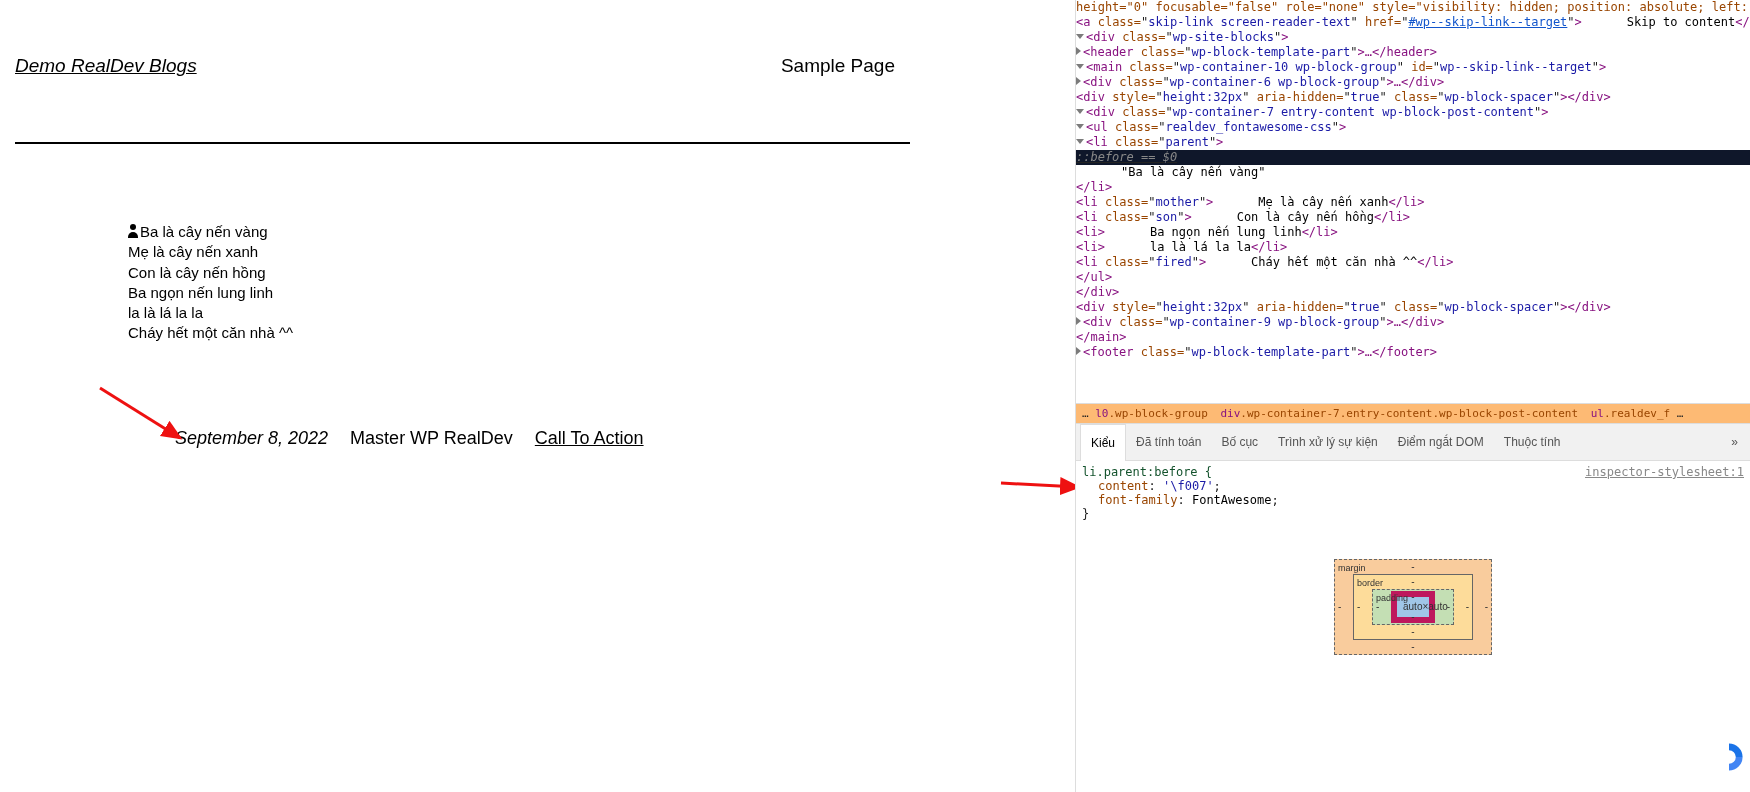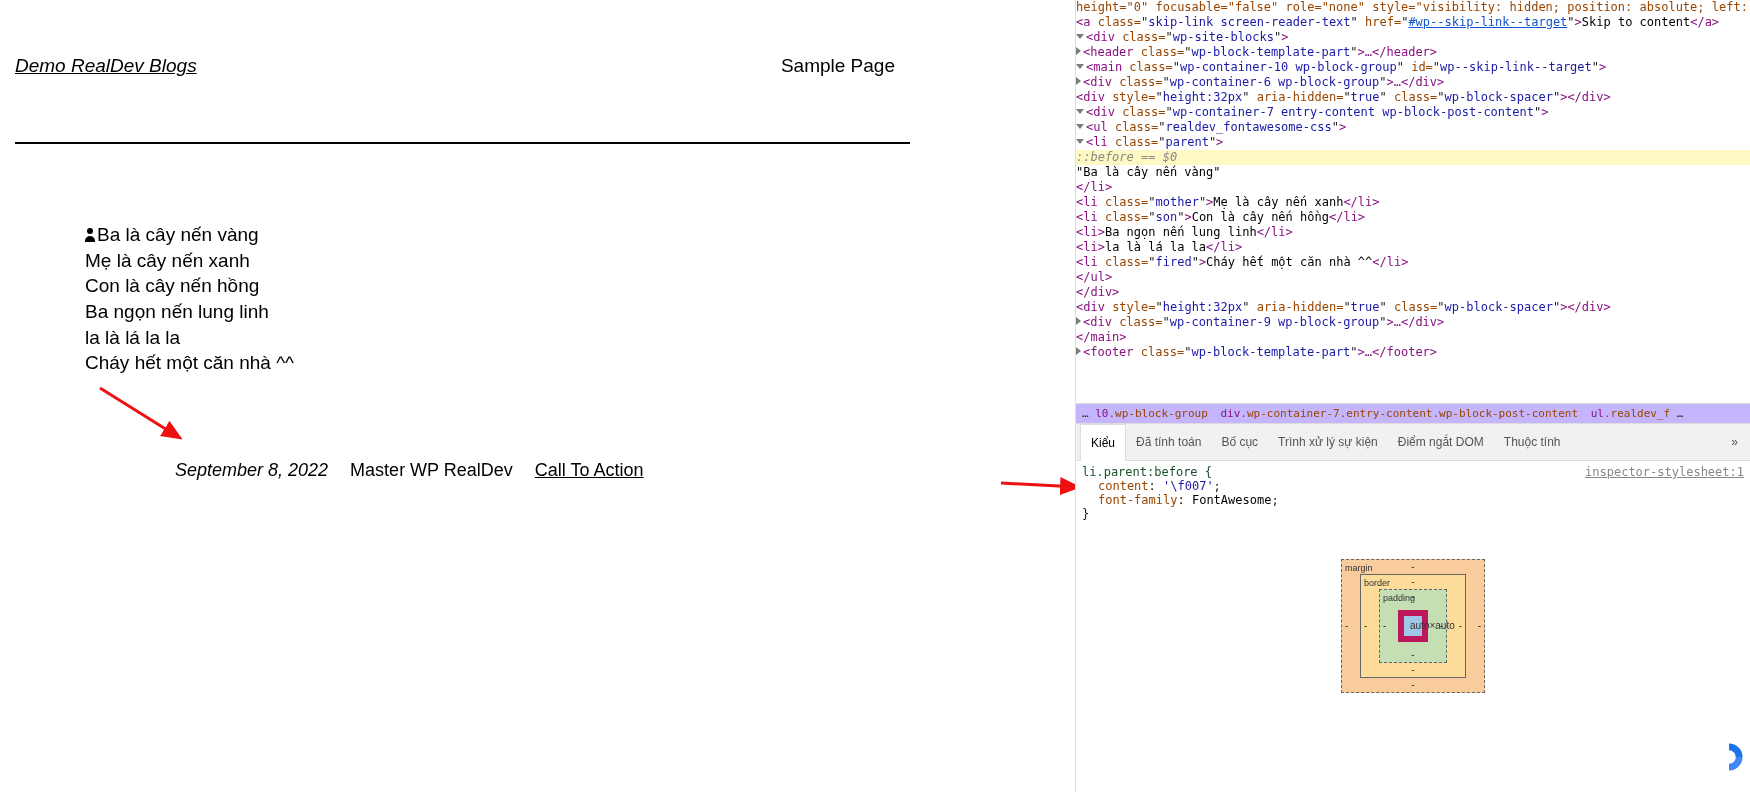--- a/index.html
+++ b/index.html
@@ -6,46 +6,46 @@
 body { font-family: -apple-system, BlinkMacSystemFont, "Segoe UI", Arial, sans-serif; background: #fff; width: 1750px; height: 792px; overflow: hidden; position: relative; }
 .page { width: 1075px; height: 744px; float: left; padding: 0; position: relative; overflow-y: scroll; }
 .page::-webkit-scrollbar { width: 6px; }
 .page::-webkit-scrollbar-thumb { background: #ccc; border-radius: 3px; }
 .header { display: flex; justify-content: space-between; align-items: center; padding: 55px 15px 0 15px; width: 910px; }
 .site-title { font-style: italic; text-decoration: underline; font-size: 19px; font-weight: 400; }
 .nav-link { font-size: 19px; }
 .content { width: 910px; padding-left: 15px; }
 .page-title { font-family: Georgia, "Times New Roman", serif; font-weight: 400; font-size: 56px; margin-top: 155px; letter-spacing: 0.5px; }
 hr.divider { border: none; border-top: 2px solid #000; margin-top: 65px; width: 895px; }
-.list { list-style: none; margin-top: 78px; margin-left: 70px; font-size: 19px; line-height: 1.35; }
+.list { list-style: none; margin-top: 78px; margin-left: 113px; font-size: 15px; line-height: 1.35; }
 .list li { padding: 0; }
 .person-icon { display: inline-block; width: 11px; height: 14px; position: relative; vertical-align: -1px; margin-right: 1px; }
 .person-icon::before { content: ""; position: absolute; top: 0; left: 2px; width: 6px; height: 6px; background: #000; border-radius: 50%; }
 .person-icon::after { content: ""; position: absolute; bottom: 0; left: 0; width: 10px; height: 6px; background: #000; border-radius: 5px 5px 0 0; }
 .meta { margin-top: 84px; margin-left: 160px; display: flex; gap: 22px; font-size: 18px; }
 .meta .date { font-style: italic; }
 .meta .cta { text-decoration: underline; }
 
 .arrow1 { position: absolute; top: 383px; left: 95px; pointer-events: none; }
 .arrow2 { position: absolute; top: 475px; left: 998px; pointer-events: none; }
 
 .devtools { width: 675px; height: 792px; float: left; border-left: 1px solid #ddd; font-family: Menlo, Consolas, monospace; font-size: 12px; color: #222; display: flex; flex-direction: column; background: #fff; }
 .dom-panel { flex: 0 0 403px; overflow: hidden; padding: 0 0 0 0; line-height: 15px; white-space: nowrap; }
 .dom-panel .row { padding-left: 0; }
 .tag-name { color: #881280; }
 .attr-name { color: #994500; }
 .attr-value { color: #1a1aa6; }
 .link-value { color: #1155cc; text-decoration: underline; }
-.text-node { color: #000; }
+.text-node { color: #000; margin-left: 45px; }
 .pseudo { color: #888; font-style: italic; }
-.selected-row { background: #fef9c3; }
+.selected-row { background: #0f172a; text-decoration: underline; }
 .arrow-tri { display: inline-block; width: 0; height: 0; border-top: 4px solid transparent; border-bottom: 4px solid transparent; border-left: 5px solid #7b7b7b; margin-right: 2px; vertical-align: 1px; }
 .arrow-tri.down { border-left: 4px solid transparent; border-right: 4px solid transparent; border-top: 5px solid #7b7b7b; border-bottom: none; vertical-align: 2px; }
 
-.breadcrumb { border-top: 1px solid #ddd; border-bottom: 1px solid #ddd; padding: 3px 6px; font-size: 11px; white-space: nowrap; overflow: hidden; background: #c4b5fd; flex-shrink: 0; }
+.breadcrumb { border-top: 1px solid #ddd; border-bottom: 1px solid #ddd; padding: 3px 6px; font-size: 11px; white-space: nowrap; overflow: hidden; background: #fdba74; flex-shrink: 0; }
 .breadcrumb .tagc { color: #881280; }
 .breadcrumb .clsc { color: #994500; }
 .breadcrumb .sep { color: #aaa; margin: 0 3px; }
 
 .styles-tabs { display: flex; border-bottom: 1px solid #ddd; padding: 0 4px; align-items: center; font-size: 12px; font-family: -apple-system, sans-serif; flex-shrink: 0; background: #f1f1f1; }
 .styles-tabs .tab { padding: 11px 10px; cursor: default; color: #555; }
 .styles-tabs .tab.active { background: #fff; color: #000; border-top: 1px solid #ddd; border-left: 1px solid #ddd; border-right: 1px solid #ddd; margin-bottom: -1px; }
 .styles-tabs .more { margin-left: auto; padding: 5px 8px; color: #555; }
 
 .filter-row { display: flex; border-bottom: 1px solid #ddd; padding: 3px 4px; font-size: 11px; font-family: -apple-system, sans-serif; flex-shrink: 0; align-items: center; }
@@ -53,24 +53,24 @@
 .filter-row .btn { border: 1px solid #ccc; padding: 1px 4px; margin-left: 3px; color: #555; font-family: monospace; font-size: 10px; }
 .filter-row .icon-btn { margin-left: 4px; color: #666; cursor: default; width: 14px; text-align: center; }
 
 .styles-body { flex: 1; padding: 4px 6px; font-size: 12px; line-height: 14px; overflow: hidden; }
 .rule-source { float: right; color: #888; text-decoration: underline; }
 .selector { color: #14532d; }
 .prop-name { color: #994500; }
 .prop-value { color: #1a1aa6; }
 .prop-value.font { color: #000; }
 
-.box-model { margin: 38px auto 0 auto; width: 144px; position: relative; text-align: center; font-size: 10px; font-family: -apple-system, sans-serif; }
+.box-model { margin: 38px auto 0 auto; width: 158px; position: relative; text-align: center; font-size: 10px; font-family: -apple-system, sans-serif; }
 .bm-margin { background: #f9cc9d; border: 1px dashed #666; padding: 14px 18px 14px 18px; position: relative; }
 .bm-border { background: #fddc9a; border: 1px solid #666; padding: 14px 18px; position: relative; }
-.bm-padding { background: #c4dfb4; border: 1px dashed #666; padding: 20px 18px; position: relative; }
+.bm-padding { background: #c4dfb4; border: 1px dashed #666; padding: 1px 18px; position: relative; }
 .bm-content { background: #a0c6e8; border: 6px solid #be185d; padding: 3px 6px; color: #333; }
 .bm-label { position: absolute; top: 1px; left: 3px; font-size: 9px; color: #333; }
 .bm-dash { position: absolute; color: #333; font-size: 10px; }
 .bm-dash.top { top: 0; left: 50%; transform: translateX(-50%); }
 .bm-dash.bottom { bottom: 0; left: 50%; transform: translateX(-50%); }
 .bm-dash.left { left: 3px; top: 50%; transform: translateY(-50%); }
 .bm-dash.right { right: 3px; top: 50%; transform: translateY(-50%); }
 
 .recaptcha-badge { position: absolute; bottom: 10px; right: 0; width: 42px; height: 50px; display: flex; align-items: center; justify-content: center; }
 .recaptcha-badge svg { width: 34px; height: 34px; }

